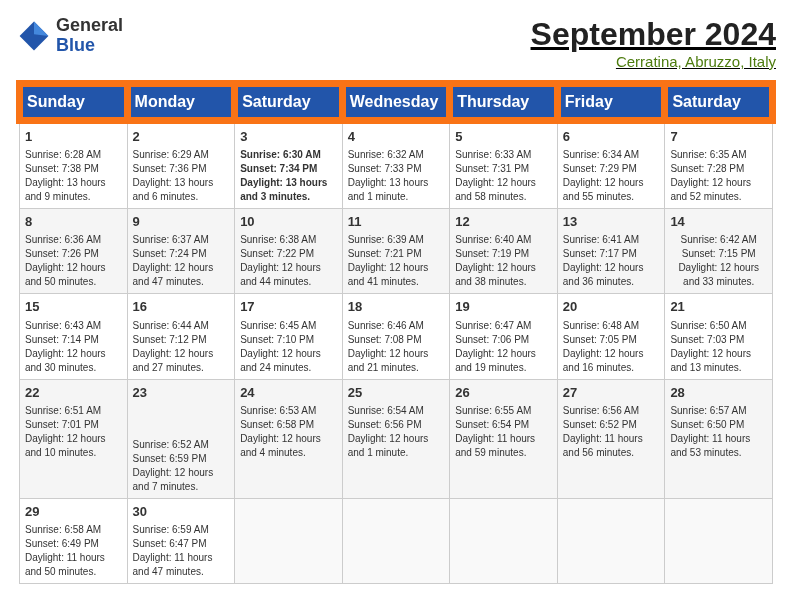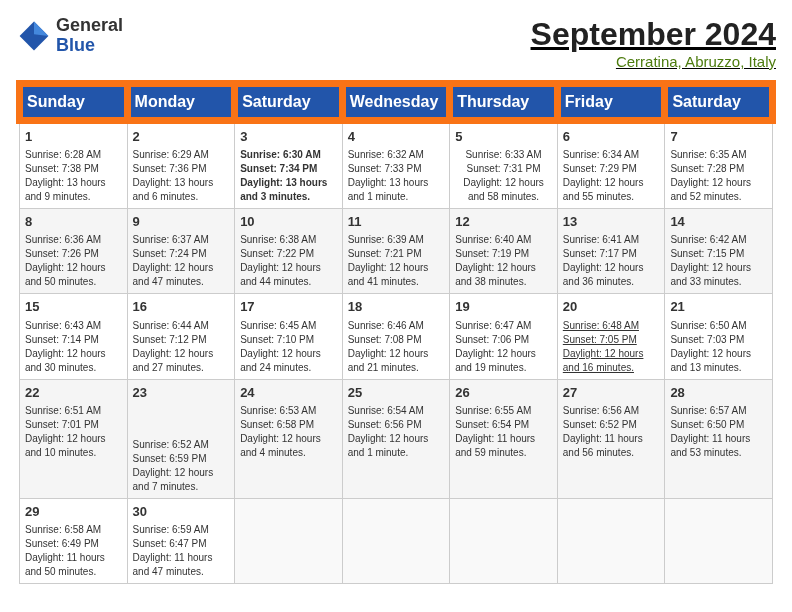--- a/index.html
+++ b/index.html
@@ -140,21 +140,21 @@
         </td>
         <td>
           <span class="day-num">4</span>
           <div class="day-info" style="white-space: pre-wrap;">Sunrise: 6:32 AM
 Sunset: 7:33 PM
 Daylight: 13 hours
 and 1 minute.</div>
         </td>
         <td>
           <span class="day-num">5</span>
-          <div class="day-info" style="white-space: pre-wrap; text-align: center;">Sunrise: 6:33 AM
+          <div class="day-info" style="white-space: pre-wrap;">Sunrise: 6:33 AM
 Sunset: 7:31 PM
 Daylight: 12 hours
 and 58 minutes.</div>
         </td>
         <td>
           <span class="day-num">6</span>
           <div class="day-info" style="white-space: pre-wrap;">Sunrise: 6:34 AM
 Sunset: 7:29 PM
 Daylight: 12 hours
 and 55 minutes.</div>
@@ -205,21 +205,21 @@
         </td>
         <td>
           <span class="day-num">13</span>
           <div class="day-info" style="white-space: pre-wrap;">Sunrise: 6:41 AM
 Sunset: 7:17 PM
 Daylight: 12 hours
 and 36 minutes.</div>
         </td>
         <td>
           <span class="day-num">14</span>
-          <div class="day-info" style="white-space: pre-wrap;">Sunrise: 6:42 AM
+          <div class="day-info" style="white-space: pre-wrap; text-align: center;">Sunrise: 6:42 AM
 Sunset: 7:15 PM
 Daylight: 12 hours
 and 33 minutes.</div>
         </td>
       </tr>
       <tr>
         <td>
           <span class="day-num">15</span>
           <div class="day-info" style="white-space: pre-wrap;">Sunrise: 6:43 AM
 Sunset: 7:14 PM
@@ -249,21 +249,21 @@
         </td>
         <td>
           <span class="day-num">19</span>
           <div class="day-info" style="white-space: pre-wrap;">Sunrise: 6:47 AM
 Sunset: 7:06 PM
 Daylight: 12 hours
 and 19 minutes.</div>
         </td>
         <td>
           <span class="day-num">20</span>
-          <div class="day-info" style="white-space: pre-wrap; text-decoration: underline;">Sunrise: 6:48 AM
+          <div class="day-info" style="white-space: pre-wrap;">Sunrise: 6:48 AM
 Sunset: 7:05 PM
 Daylight: 12 hours
 and 16 minutes.</div>
         </td>
         <td>
           <span class="day-num">21</span>
           <div class="day-info" style="white-space: pre-wrap;">Sunrise: 6:50 AM
 Sunset: 7:03 PM
 Daylight: 12 hours
 and 13 minutes.</div>

